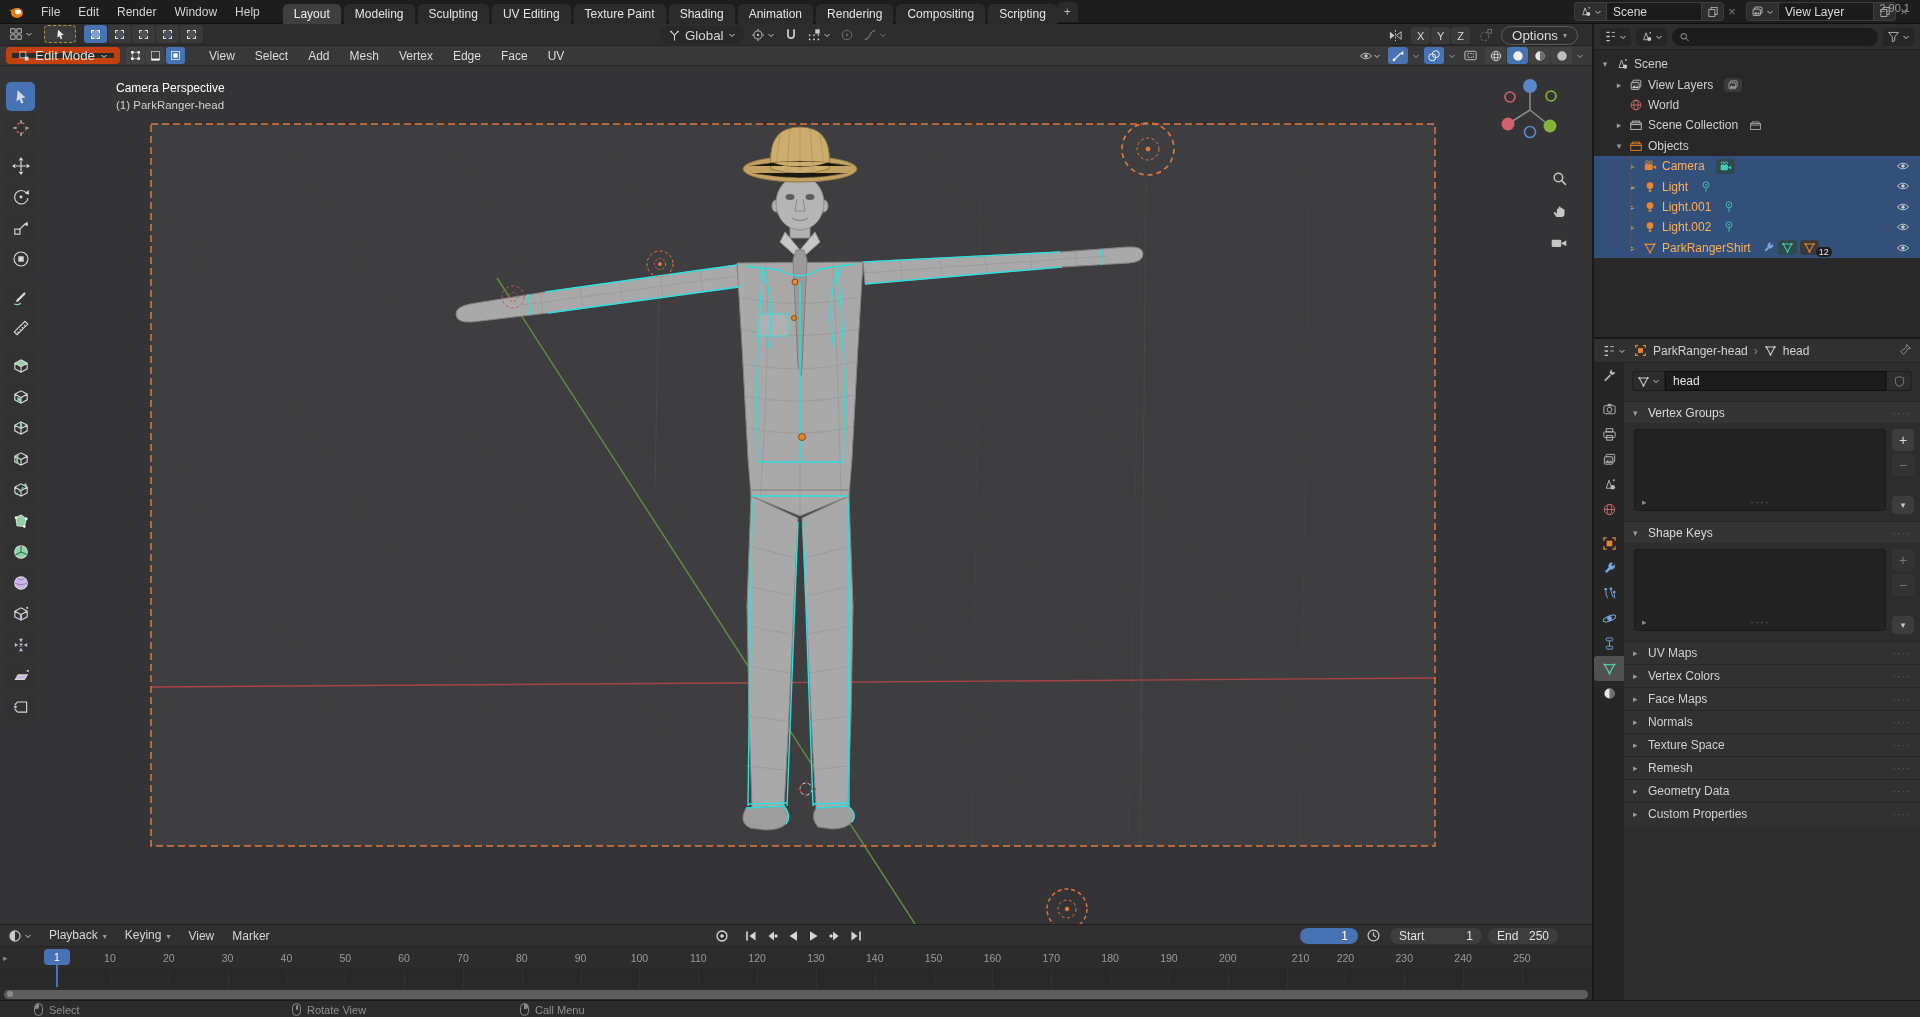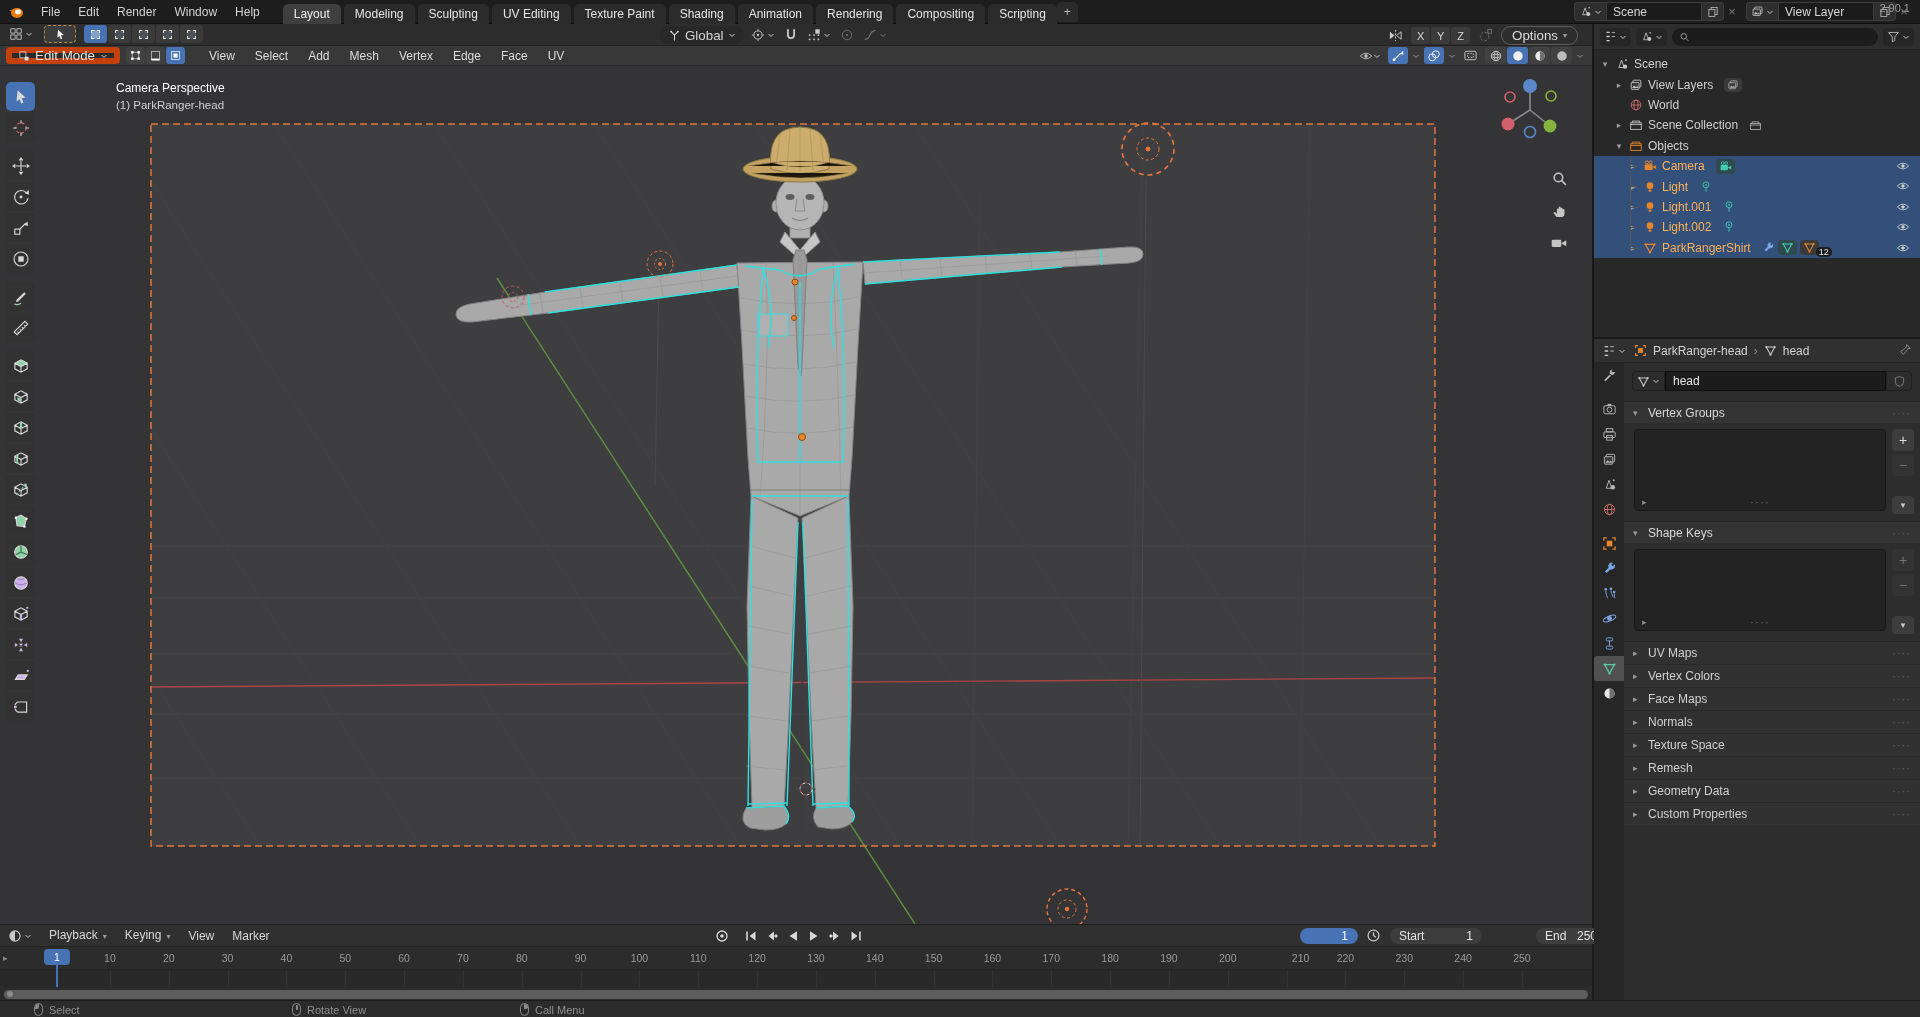--- a/index.html
+++ b/index.html
@@ -1078,21 +1078,21 @@
           <span class="tl-frame">1</span>
           <span class="tl-clock">
               <svg width="15" height="15" viewBox="0 0 16 16">
                 <use href="#ic-clock"></use>
               </svg>
             </span>
           <span class="tl-rangefield" style="left:1390px;width:92px">
             <span>Start</span>
               <span>1</span>
           </span>
-          <span class="tl-rangefield" style="left:1536px;width:70px">
+          <span class="tl-rangefield" style="left:1488px;width:70px">
             <span>End</span>
               <span>250</span>
           </span>
         </div>
         <div class="tl-ruler" id="tl-ruler">
           <span class="tl-cap">1</span>
         <span class="tl-tick" style="left: 109.95px;">10</span>
             <span class="tl-tick" style="left: 168.783px;">20</span>
             <span class="tl-tick" style="left: 227.616px;">30</span>
             <span class="tl-tick" style="left: 286.449px;">40</span>

